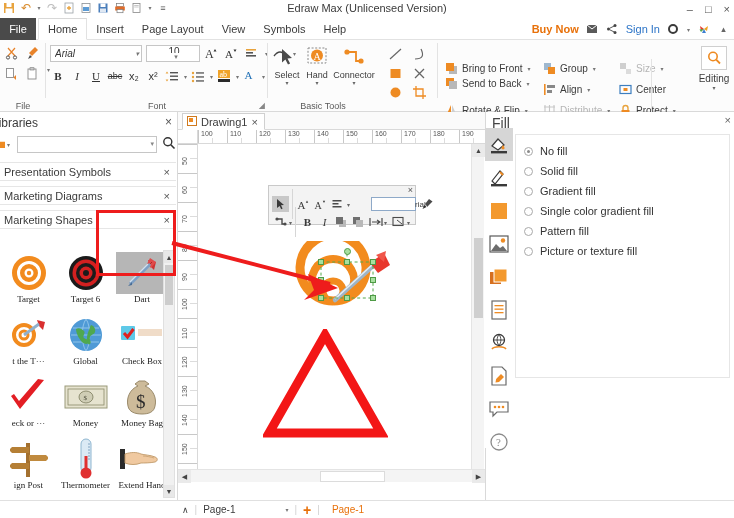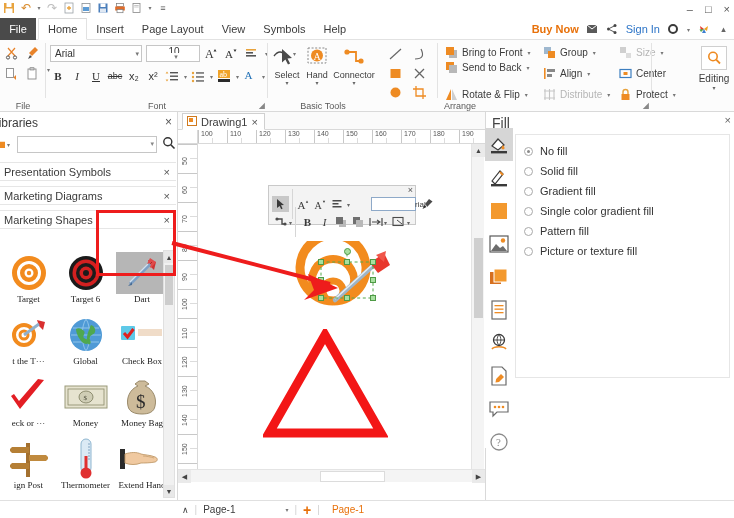--- a/index.html
+++ b/index.html
@@ -86,21 +86,21 @@
   .bt .bico { height:26px; display:flex; align-items:center; justify-content:center; }
   .bt .blab { font-size:9px; color:#3b3b3b; }
   .bt .bcar { font-size:6px; color:#666; line-height:6px; }
 
   
   #g-shapes { left:378px; width:60px; }
   .sgrid { position:absolute; left:6px; top:5px; display:grid; grid-template-columns:24px 24px; grid-template-rows:19px 19px 19px; }
   .sgrid div { display:flex; align-items:center; justify-content:center; }
 
   
-  #g-arrange { left:438px; width:214px; }
+  #g-arrange { left:438px; width:214px;margin-top:16px; }
   .arow { position:absolute; display:flex; align-items:center; font-size:10px; color:#3b3b3b; gap:4px; }
   .arow.dim { color:#b5b5b5; }
   .arow .aic { width:14px; height:14px; display:inline-flex; align-items:center; justify-content:center; }
 
   
   #g-styles { left:652px; width:42px; }
   #g-editing { left:694px; width:40px; }
   .bigbtn { position:absolute; left:0; width:100%; top:6px; text-align:center; }
   .bigbtn .bframe { width:26px; height:24px; margin:0 auto; border:1px solid #cfcfcf; background:#fff; display:flex; align-items:center; justify-content:center; }
   .bigbtn .blab2 { font-size:10px; margin-top:3px; }
@@ -287,20 +287,21 @@
       <span class="qi">
         <svg width="12" height="12" viewBox="0 0 12 12">
             <rect x="2" y="1.5" width="7" height="9" fill="#fff" stroke="#888" stroke-width="0.8"></rect>
             <rect x="3.2" y="3" width="4.5" height="0.8" fill="#bbb"></rect>
             <rect x="3.2" y="4.6" width="4.5" height="0.8" fill="#bbb"></rect>
           </svg>
       </span>
       <span class="qi" style="width:6px;font-size:6px;color:#777;">▾</span>
       <span class="qi" style="font-size:9px;color:#555;">≡</span>
     </div>
+    <div class="title-text">Edraw Max (Unlicensed Version)</div>
     <div class="wincontrols">
       <span>–</span>
       <span>□</span>
       <span>×</span>
     </div>
   </div>
 
   <div class="tabstrip">
     <div class="tab-file">File</div>
     <div class="tabs">
@@ -379,21 +380,21 @@
             </svg>
         </span>
         <span class="caret">▾</span>
       </div>
       <div class="glabel">File</div>
       <div class="sep"></div>
     </div>
 
     <div class="grp" id="g-font">
       <div class="fontrow1">
-        <span class="combo" style="width:92px;">
+        <span class="combo" style="width:92px;font-style:italic;">
           <span class="cv">Arial</span>
           <span class="ca">▾</span>
         </span>
         <span class="combo" style="width:54px;flex-direction:column;">
           <span class="cv">10</span>
           <span class="ca">▾</span>
         </span>
         <span class="tb" style="font-size:13px;">
           <svg width="16" height="15" viewBox="0 0 16 15">
               <text x="1" y="12" font-family="Liberation Serif, serif" font-size="12" fill="#333">A</text>

